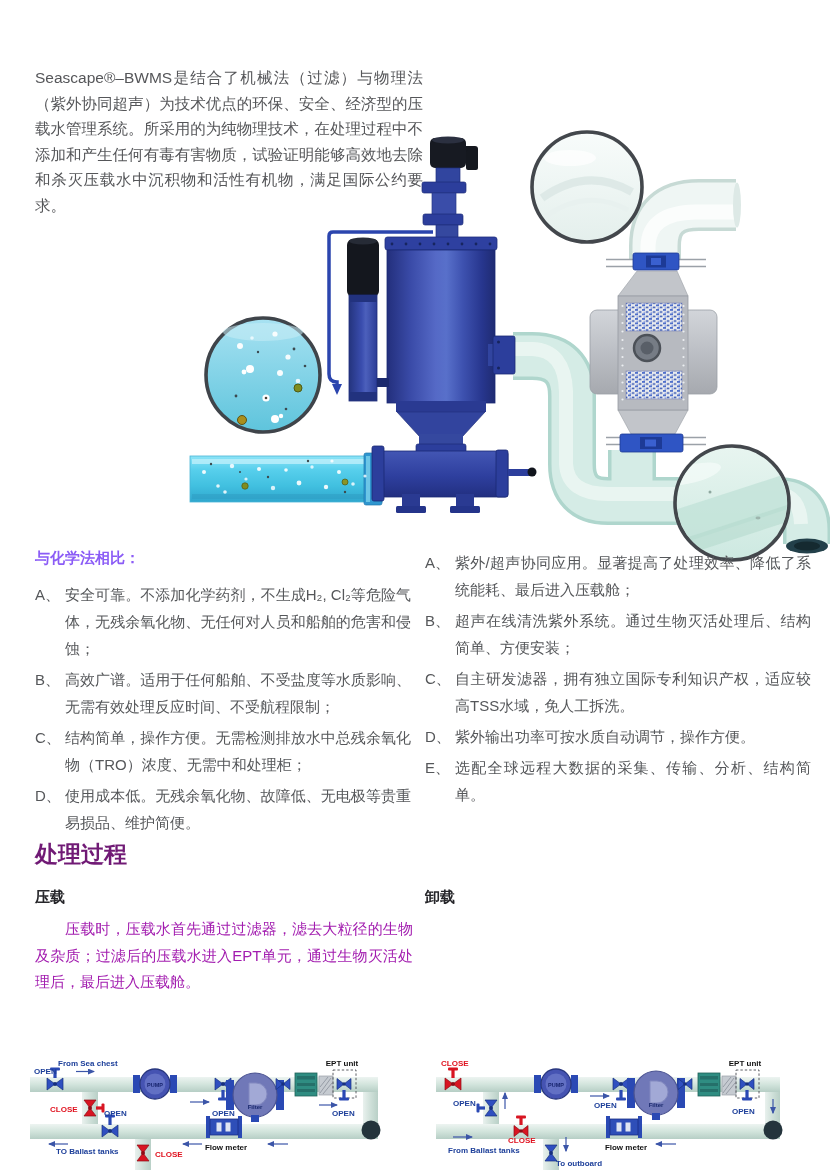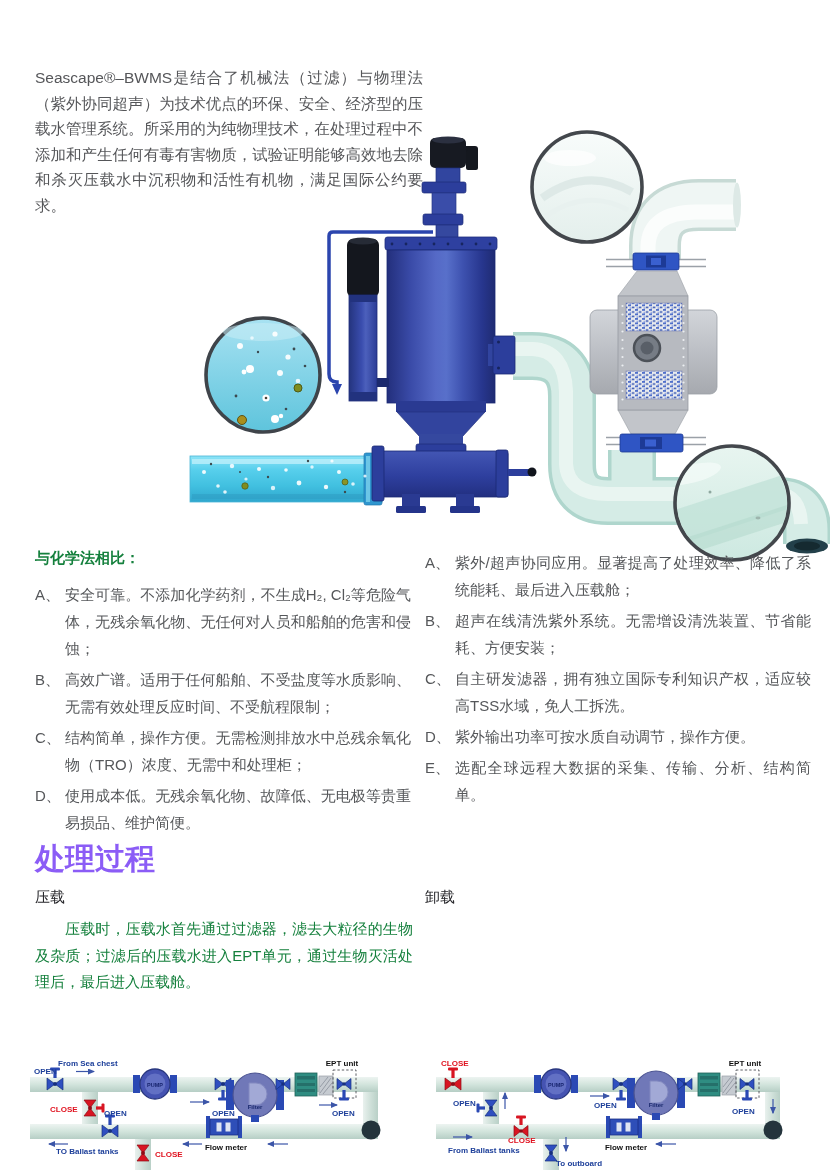--- a/index.html
+++ b/index.html
@@ -4,29 +4,29 @@
 <style>
   html,body{margin:0;padding:0;background:#ffffff;}
   .page{position:relative;width:830px;height:1170px;background:#fff;overflow:hidden;
         font-family:"Liberation Sans",sans-serif;margin-top:35px;}
   .abs{position:absolute;}
   .intro{left:35px;top:30px;width:388px;font-size:15.5px;line-height:25.5px;
          color:#555659;text-align:justify;}
   .col{top:514px;}
   .colL{left:35px;width:376px;}
   .colR{left:425px;width:386px;}
-  .cmp-title{font-weight:bold;font-size:15px;color:#15803d;margin:0 0 13px 0;}
+  .cmp-title{font-weight:bold;font-size:15px;color:#8b5cf6;margin:0 0 13px 0;}
   .item{display:flex;font-size:15px;line-height:27px;color:#55575a;margin-bottom:4px;}
   .item .lbl{flex:0 0 30px;}
   .item .txt{flex:1;text-align:justify;}
-  .proc-title{left:35px;top:804px;font-size:30px;font-weight:bold;color:#8b5cf6;}
-  .sub{font-size:15px;font-weight:normal;color:#26262a;}
+  .proc-title{left:35px;top:804px;font-size:23px;font-weight:bold;color:#701a75;}
+  .sub{font-size:15px;font-weight:bold;color:#26262a;}
   .subL{left:35px;top:853px;}
   .subR{left:425px;top:853px;}
-  .para{font-size:15px;line-height:26.5px;color:#15803d;text-align:justify;text-indent:2em;}
+  .para{font-size:15px;line-height:26.5px;color:#a21caf;text-align:justify;text-indent:2em;}
   .paraL{left:35px;top:881px;width:378px;}
   .paraR{left:425px;top:881px;width:386px;}
   svg text{font-family:"Liberation Sans",sans-serif;}
   .dlab{font-size:8px;font-weight:bold;fill:#1d3f9a;}
   .dred{font-size:8px;font-weight:bold;fill:#e0121f;}
   .dblk{font-size:8px;font-weight:bold;fill:#111111;}
   .dev{font-size:5.5px;font-weight:bold;fill:#17246e;}
   .dev2{font-size:6px;font-weight:bold;fill:#1b2a6e;}
 </style>
 </head>
@@ -318,21 +318,21 @@
     </div>
   </div>
 
   <div class="abs col colR">
     <div class="item">
       <span class="lbl">A、</span>
       <span class="txt">紫外/超声协同应用。显著提高了处理效率、降低了系统能耗、最后进入压载舱；</span>
     </div>
     <div class="item">
       <span class="lbl">B、</span>
-      <span class="txt">超声在线清洗紫外系统。无需增设清洗装置、节省能耗、方便安装；</span>
+      <span class="txt">超声在线清洗紫外系统。通过生物灭活处理后、结构简单、方便安装；</span>
     </div>
     <div class="item">
       <span class="lbl">C、</span>
       <span class="txt">自主研发滤器，拥有独立国际专利知识产权，适应较高TSS水域，免人工拆洗。</span>
     </div>
     <div class="item">
       <span class="lbl">D、</span>
       <span class="txt">紫外输出功率可按水质自动调节，操作方便。</span>
     </div>
     <div class="item">

